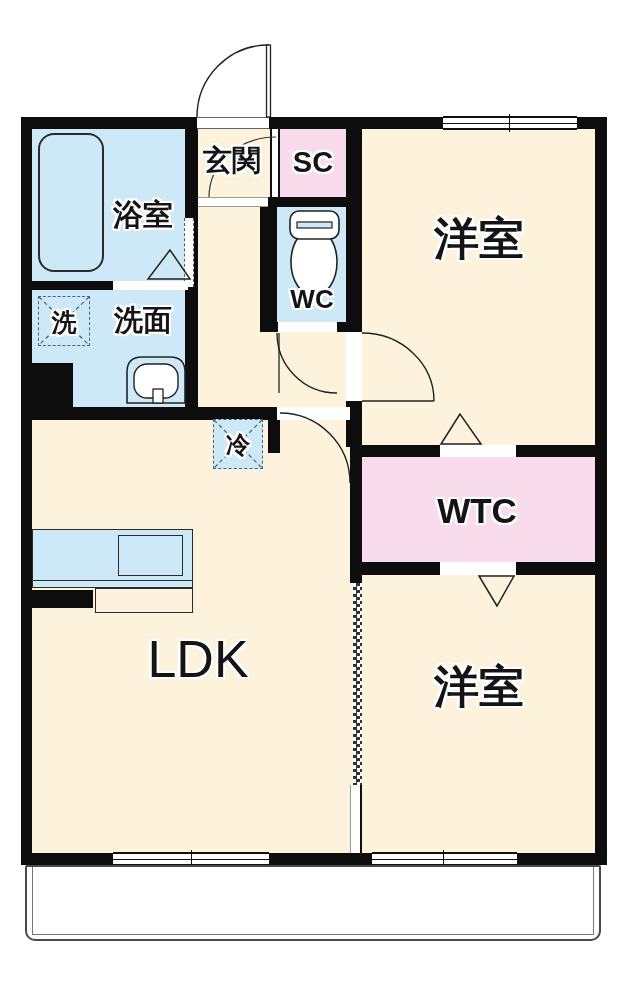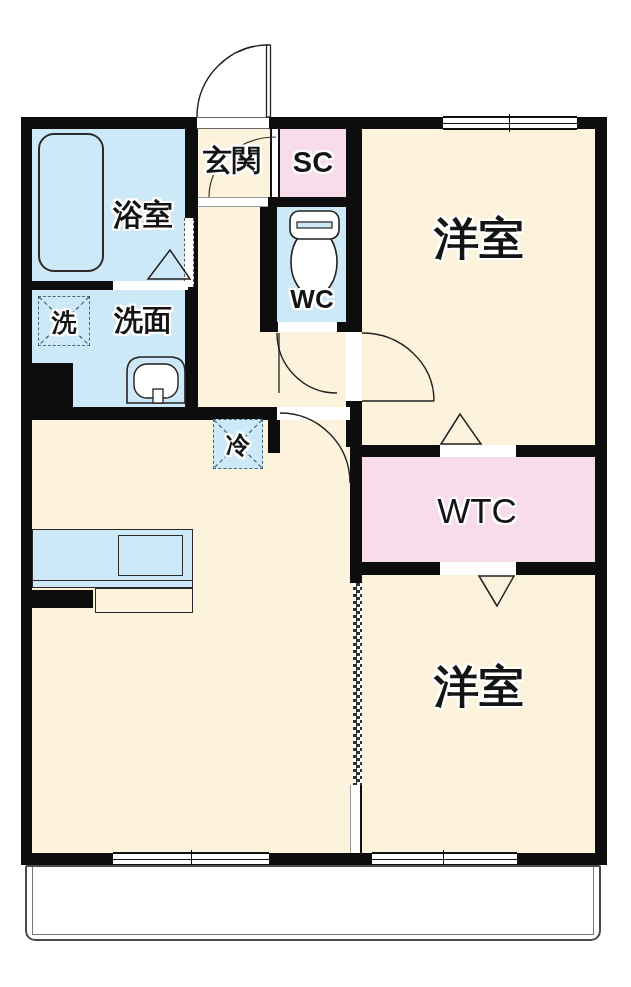--- a/index.html
+++ b/index.html
@@ -140,16 +140,17 @@
   </div>
 
   <div class="lbl" style="left:143px;top:215px;font-size:30px;">浴室</div>
   <div class="lbl" style="left:232px;top:160px;font-size:29px;">玄関</div>
   <div class="lbl" style="left:313px;top:162px;font-size:29px;">SC</div>
   <div class="lbl" style="left:312px;top:299px;font-size:26px;">WC</div>
   <div class="lbl" style="left:479px;top:238px;font-size:45px;">洋室</div>
   <div class="lbl" style="left:64px;top:322px;font-size:25px;">洗</div>
   <div class="lbl" style="left:143px;top:320px;font-size:29px;">洗面</div>
   <div class="lbl" style="left:238px;top:445px;font-size:24px;">冷</div>
-  <div class="lbl" style="left:477px;top:510px;font-size:35px;font-weight:normal;">WTC</div>
+  <div class="lbl" style="left:477px;top:510px;font-size:35px;font-weight:bold;">WTC</div>
+  <div class="lbl" style="left:198px;top:659px;font-size:52px;font-weight:normal;">LDK</div>
   <div class="lbl" style="left:479px;top:686px;font-size:45px;">洋室</div>
 
 </div>
 
 </body></html>

